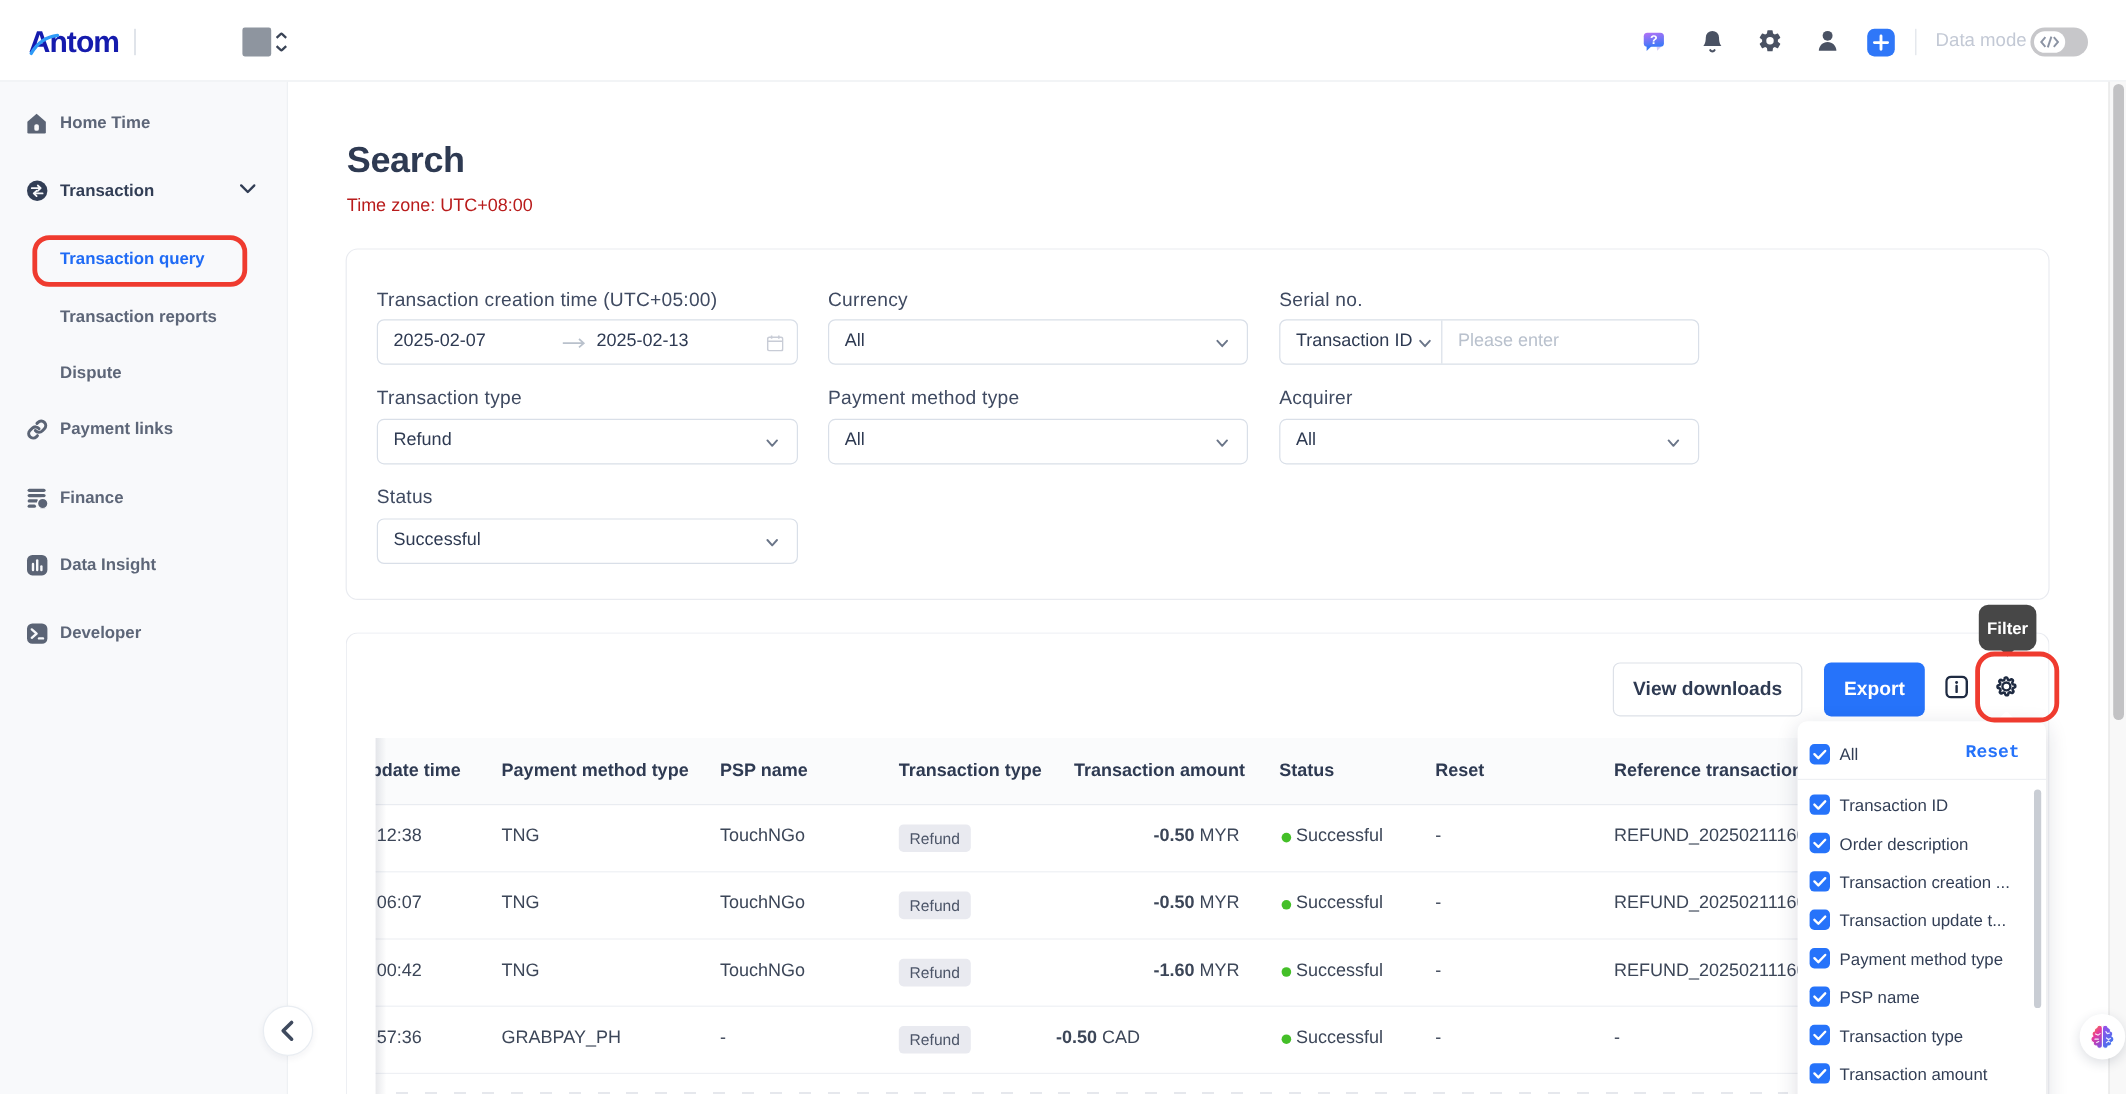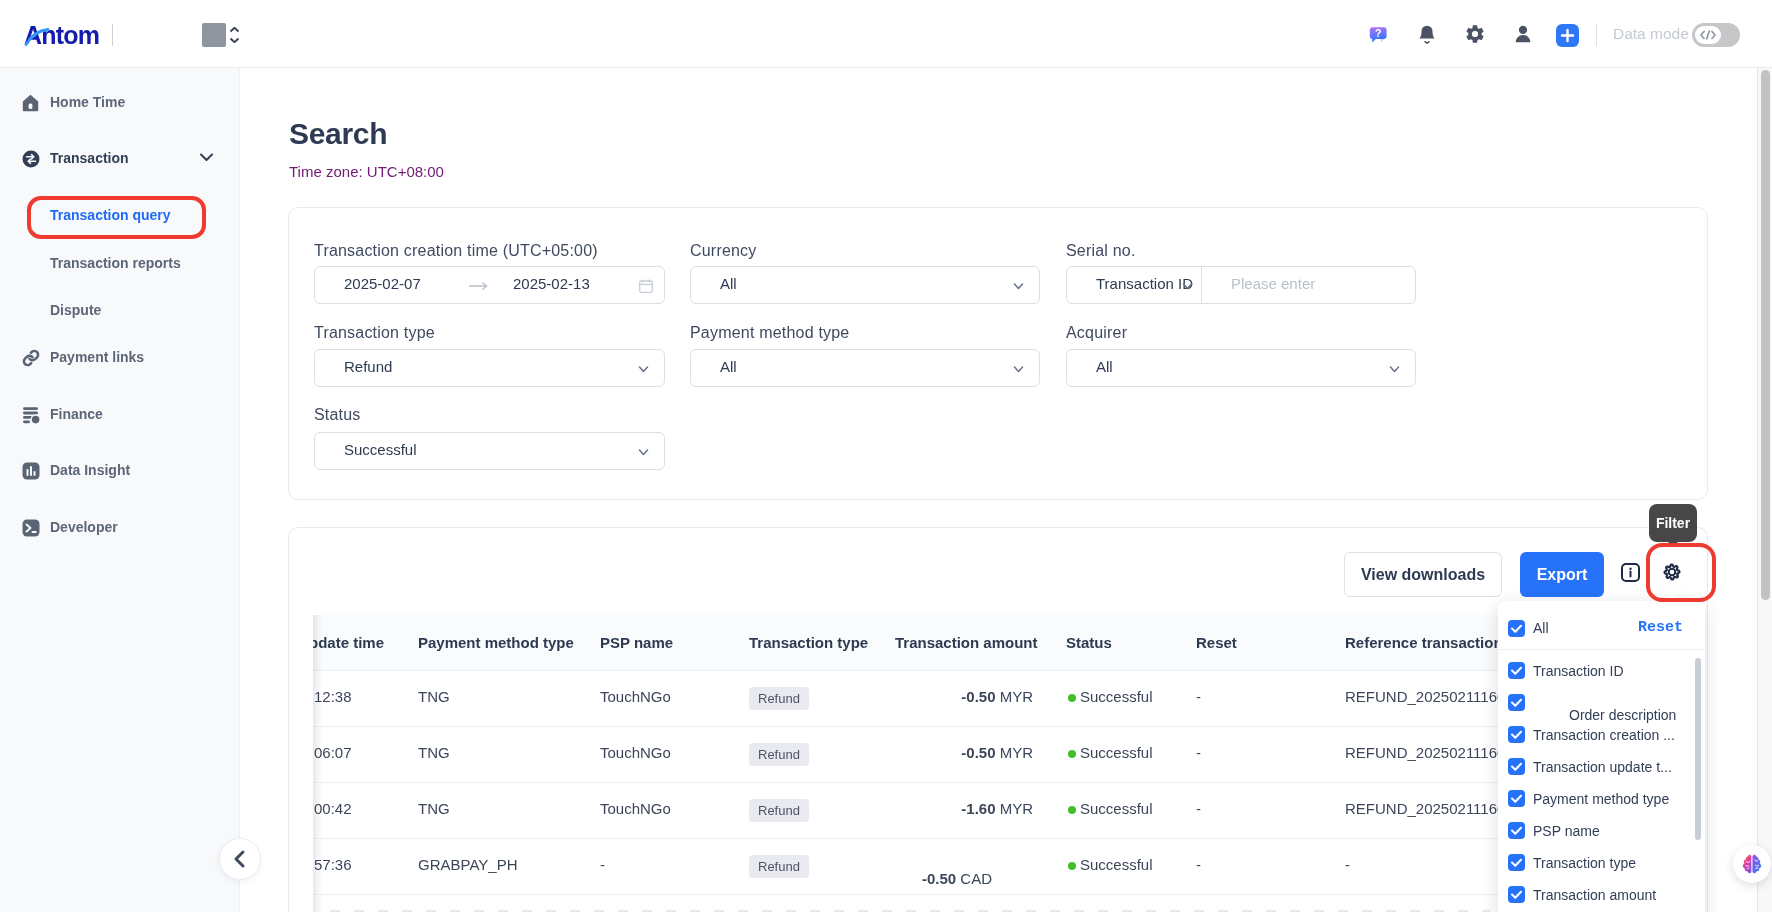--- a/index.html
+++ b/index.html
@@ -18,27 +18,27 @@
 
   
   #sidebar { position:absolute; left:0; top:68px; width:240px; height:844px;
     background:#f8f9fb; border-right:1px solid #eef1f4; z-index:10; }
   .sitem { position:absolute; left:50px; font-size:14px; font-weight:700; color:#5d6678; white-space:nowrap; }
   .sicon { position:absolute; left:22px; }
 
   
   #main { position:absolute; left:241px; top:68px; width:1513px; height:844px; background:#fff; }
   h1 { position:absolute; left:289px; top:117px; font-size:30px; font-weight:700; color:#2e3a52; letter-spacing:-0.3px;}
-  #tz { position:absolute; left:289px; top:163px; font-size:15px; color:#701a75; }
+  #tz { position:absolute; left:289px; top:163px; font-size:15px; color:#b91c1c; }
   .card { position:absolute; background:#fff; border:1px solid #e9ebf0; border-radius:10px; }
   .flabel { position:absolute; font-size:16px; letter-spacing:0.2px; color:#3f4a61; white-space:nowrap; }
   .finput { position:absolute; height:38px; border:1px solid #d9dfe8; border-radius:6px; background:#fff;
     font-size:15px; color:#2e3a52; }
   .chev { position:absolute; width:11px; height:11px; }
-  .itext { position:absolute; top:9px; font-size:15px; color:#2e3a52; white-space:nowrap;margin-left:16px; }
+  .itext { position:absolute; top:9px; font-size:15px; color:#2e3a52; white-space:nowrap; }
 
   
   .th { position:absolute; font-size:15px; font-weight:700; color:#2e3a52; white-space:nowrap; }
   .td { position:absolute; font-size:15px; color:#3c4658; white-space:nowrap; }
   .pill { position:absolute; height:23px; line-height:23px; padding:0 9px; background:#e9eaf0;
     border-radius:4px; font-size:13px; color:#4c5568; }
   .dot { position:absolute; width:8px; height:8px; border-radius:50%; background:#44bf28; }
   .rowline { position:absolute; left:313px; width:1371px; height:1px; background:#eef0f4; }
 
   
@@ -314,21 +314,21 @@
   <div class="td" style="left:895px; top:800px; width:138px; text-align:right;"><b>-1.60</b> MYR</div>
   <div class="dot" style="left:1068px; top:806px;"></div>
   <div class="td" style="left:1080px; top:800px;">Successful</div>
   <div class="td" style="left:1196px; top:800px;">-</div>
   <div class="td" style="left:1345px; top:800px;">REFUND_2025021116004</div>
 
   <div class="td" style="left:314px; top:856px;">57:36</div>
   <div class="td" style="left:418px; top:856px;">GRABPAY_PH</div>
   <div class="td" style="left:600px; top:856px;">-</div>
   <div class="pill" style="left:749px; top:855px;">Refund</div>
-  <div class="td" style="left:922px; top:856px; width:138px; text-align:left;margin-top:14px;"><b>-0.50</b> CAD</div>
+  <div class="td" style="left:846px; top:856px; width:138px; text-align:center;"><b>-0.50</b> CAD</div>
   <div class="dot" style="left:1068px; top:862px;"></div>
   <div class="td" style="left:1080px; top:856px;">Successful</div>
   <div class="td" style="left:1196px; top:856px;">-</div>
   <div class="td" style="left:1345px; top:856px;">-</div>
 
   <div class="abs" style="left:330px; top:910px; width:1160px; height:2px;
     background:repeating-linear-gradient(90deg,#e6e8ed 0 10px,transparent 10px 24px);"></div>
 
   <div class="abs" style="left:313px; top:615px; width:9px; height:297px;
     background:linear-gradient(90deg, rgba(30,40,70,0.10), rgba(30,40,70,0));"></div>
@@ -347,21 +347,21 @@
   <div class="fitem" style="top:19px;">All</div>
   <div class="abs" style="left:140px; top:18px; font-size:15px; font-weight:700; color:#2673fa;font-family:Liberation Mono, monospace;">Reset</div>
   <div class="abs" style="left:0; top:48px; width:207px; height:1px; background:#eef0f3;"></div>
   <div class="cb" style="left:10px; top:61px;"><svg width="17" height="17" viewBox="0 0 17 17">
         <polyline points="4,8.5 7.3,11.8 13,5.8" fill="none" stroke="#fff" stroke-width="2" stroke-linecap="round" stroke-linejoin="round"></polyline>
       </svg></div>
   <div class="fitem" style="top:62px;">Transaction ID</div>
   <div class="cb" style="left:10px; top:93px;"><svg width="17" height="17" viewBox="0 0 17 17">
         <polyline points="4,8.5 7.3,11.8 13,5.8" fill="none" stroke="#fff" stroke-width="2" stroke-linecap="round" stroke-linejoin="round"></polyline>
       </svg></div>
-  <div class="fitem" style="top:106px;margin-left:36px;">Order description</div>
+  <div class="fitem" style="top:94px;">Order description</div>
   <div class="cb" style="left:10px; top:125px;"><svg width="17" height="17" viewBox="0 0 17 17">
         <polyline points="4,8.5 7.3,11.8 13,5.8" fill="none" stroke="#fff" stroke-width="2" stroke-linecap="round" stroke-linejoin="round"></polyline>
       </svg></div>
   <div class="fitem" style="top:126px;">Transaction creation ...</div>
   <div class="cb" style="left:10px; top:157px;"><svg width="17" height="17" viewBox="0 0 17 17">
         <polyline points="4,8.5 7.3,11.8 13,5.8" fill="none" stroke="#fff" stroke-width="2" stroke-linecap="round" stroke-linejoin="round"></polyline>
       </svg></div>
   <div class="fitem" style="top:158px;">Transaction update t...</div>
   <div class="cb" style="left:10px; top:189px;"><svg width="17" height="17" viewBox="0 0 17 17">
         <polyline points="4,8.5 7.3,11.8 13,5.8" fill="none" stroke="#fff" stroke-width="2" stroke-linecap="round" stroke-linejoin="round"></polyline>

